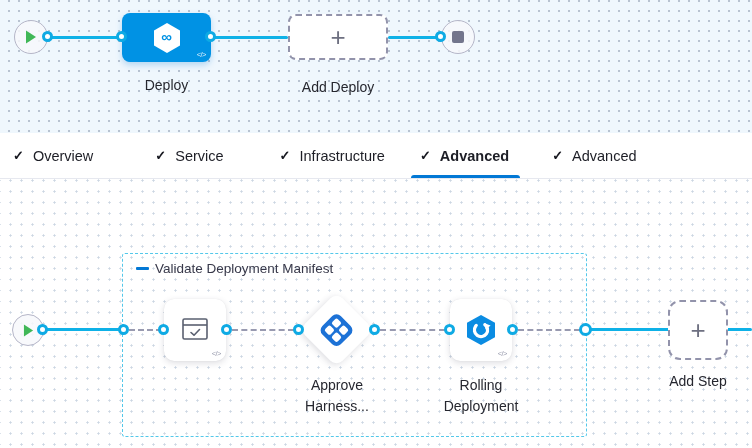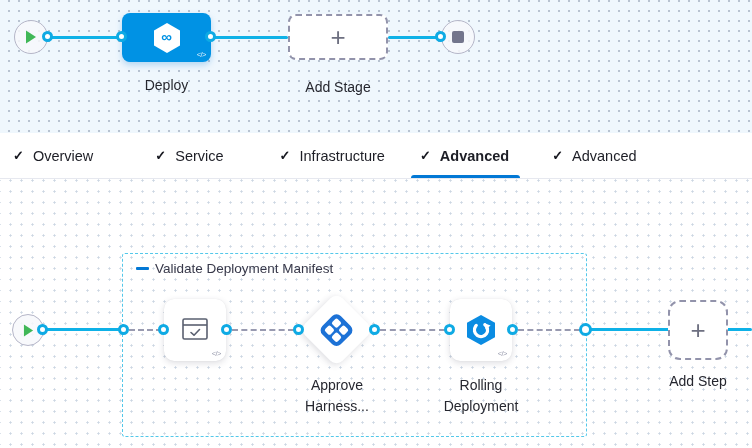--- a/index.html
+++ b/index.html
@@ -141,21 +141,21 @@
 
     <div class="add-node" style="left:288px; top:14px; width:100px; height:46px; border-radius:8px;">
       <span class="plus">+</span>
     </div>
 
     <div class="endnode" style="left:441px; top:20px; width:34px; height:34px;">
       <div class="stop-square"></div>
     </div>
 
     <div class="node-label" style="left:122px; top:75px; width:89px;">Deploy</div>
-    <div class="node-label" style="left:288px; top:77px; width:100px;">Add Stage</div>
+    <div class="node-label" style="left:288px; top:77px; width:100px;">Add Deploy</div>
   </div>
 
   <div class="tabbar">
     <div class="tab">
       <span class="check">✓</span>
       <span>Overview</span>
     </div>
     <div class="tab">
       <span class="check">✓</span>
       <span>Service</span>

